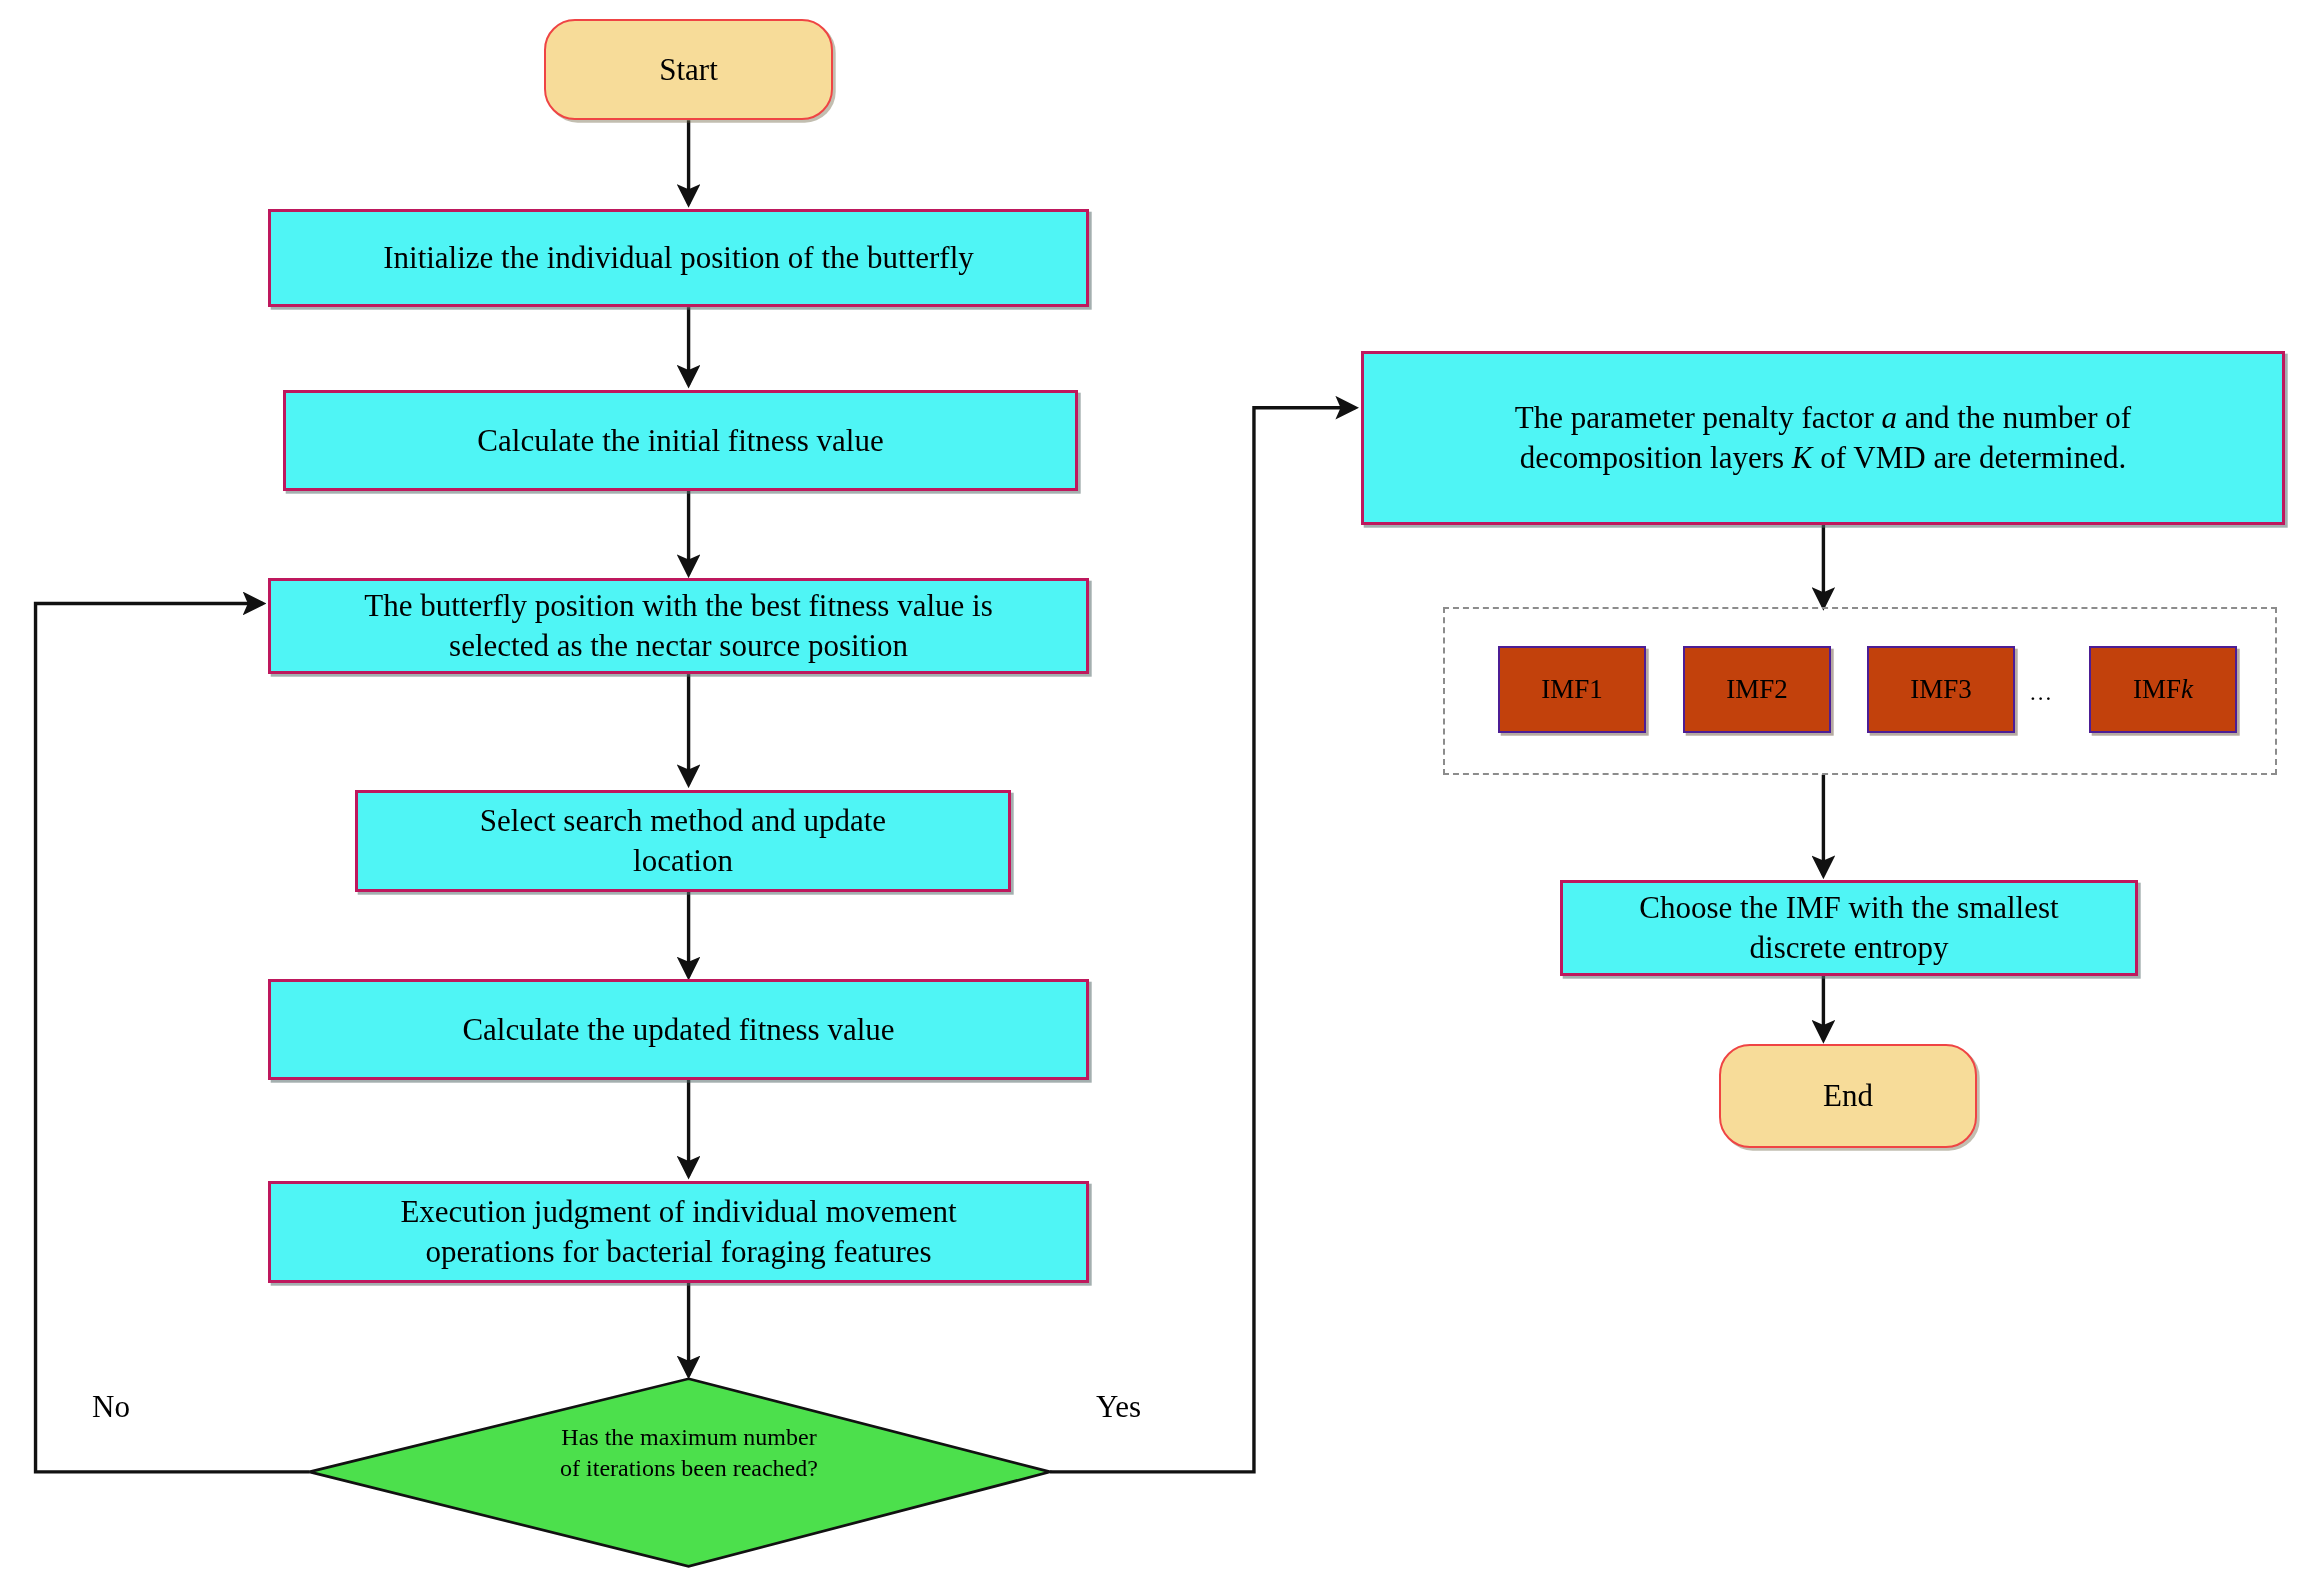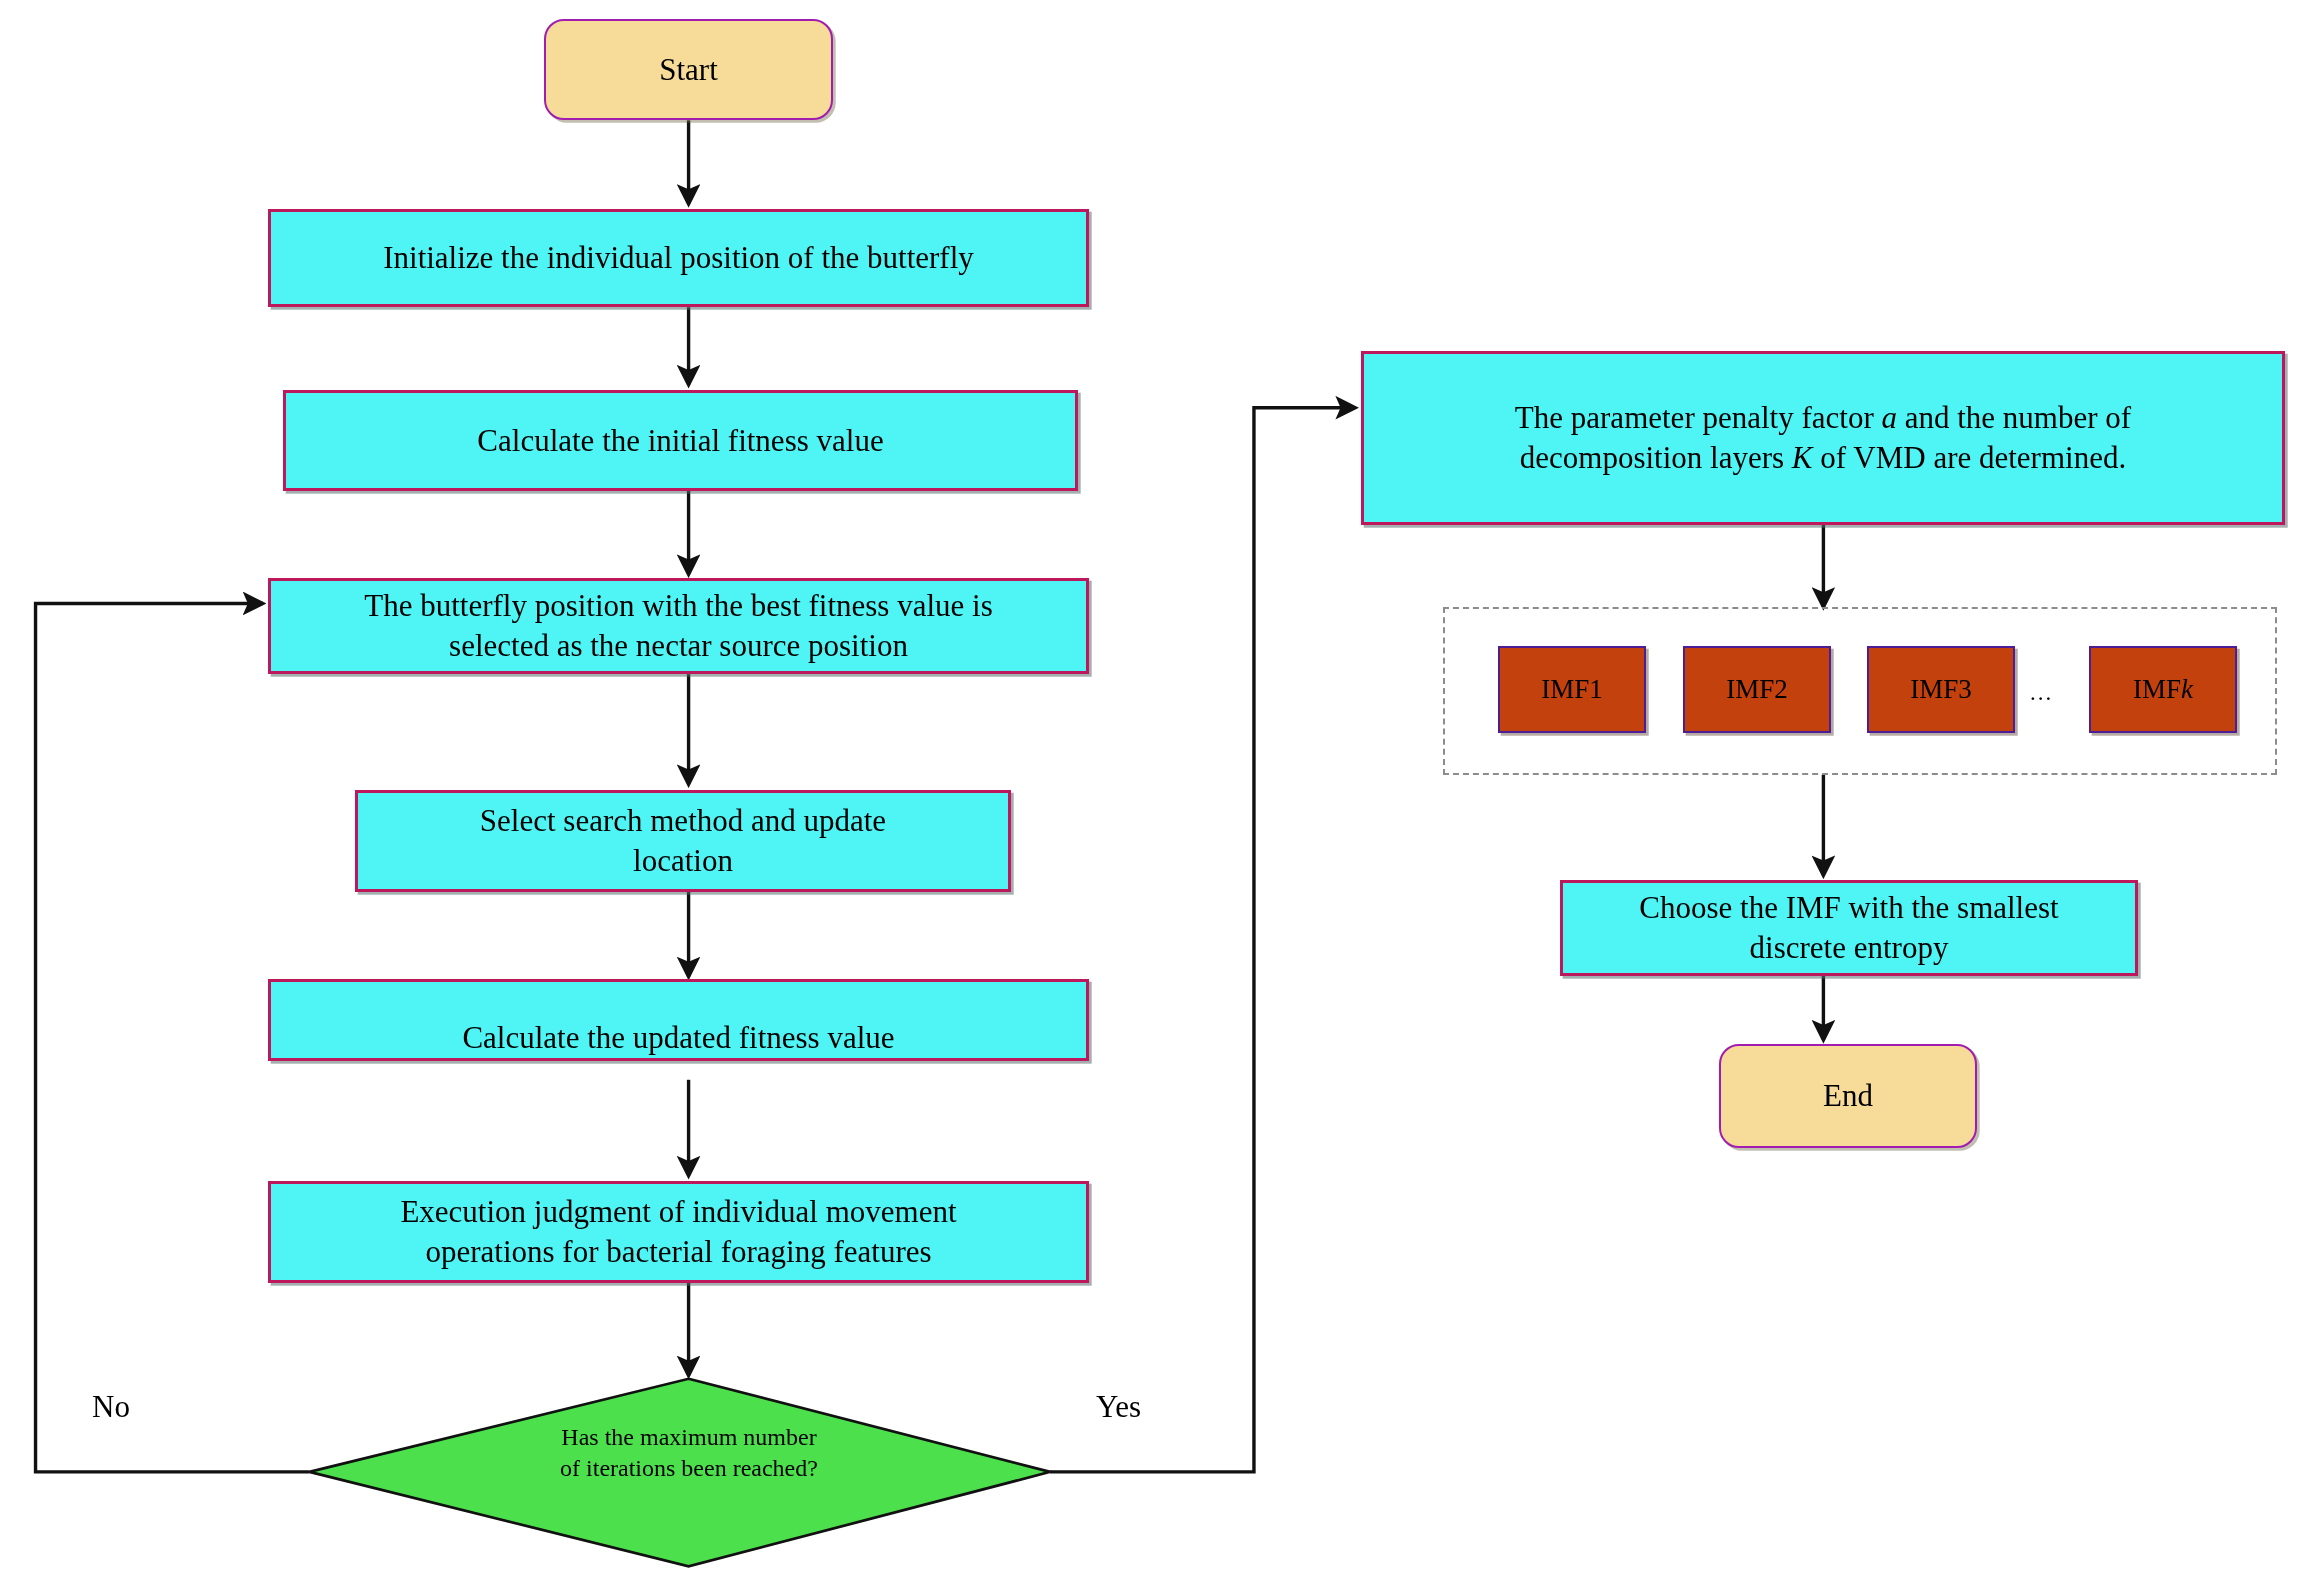--- a/index.html
+++ b/index.html
@@ -41,22 +41,22 @@
     white-space: pre-line;
   }
   .proc {
     background: #4FF5F5;
     border: 3px solid #be185d;
     box-shadow: 2.7px 2.7px 0 rgba(90,110,110,0.55);
     font-size: 31px;
   }
   .term {
     background: #F7DC99;
-    border: 2px solid #a21caf;
-    border-radius: 20px;
+    border: 2px solid #ef4444;
+    border-radius: 31px;
     box-shadow: 2.7px 2.7px 0 rgba(120,110,80,0.45);
     font-size: 31px;
   }
   .imf {
     background: #c2410c;
     border: 2px solid #4c1d95;
     box-shadow: 2.7px 2.7px 0 rgba(110,85,70,0.5);
     font-size: 27px;
   }
   .dashbox {
@@ -147,21 +147,21 @@
 
   <div class="node proc" style="left:283px; top:390px; width:795px; height:101px;">
     <span class="txt">Calculate the initial fitness value</span>
   </div>
 
   <div class="node proc" style="left:355px; top:790px; width:656px; height:102px;">
     <span class="txt">Select search method and update
 location</span>
   </div>
 
-  <div class="node proc" style="left:268px; top:979px; width:821px; height:82px;align-items:flex-end;">
+  <div class="node proc" style="left:268px; top:979px; width:821px; height:101px;">
     <span class="txt">Calculate the updated fitness value</span>
   </div>
 
   <div class="node proc" style="left:268px; top:1181px; width:821px; height:102px;">
     <span class="txt">Execution judgment of individual movement
 operations for bacterial foraging features</span>
   </div>
 
   <div class="decision-label" style="left:402px; top:1422px; width:574px;">Has the maximum number
 of iterations been reached?</div>

